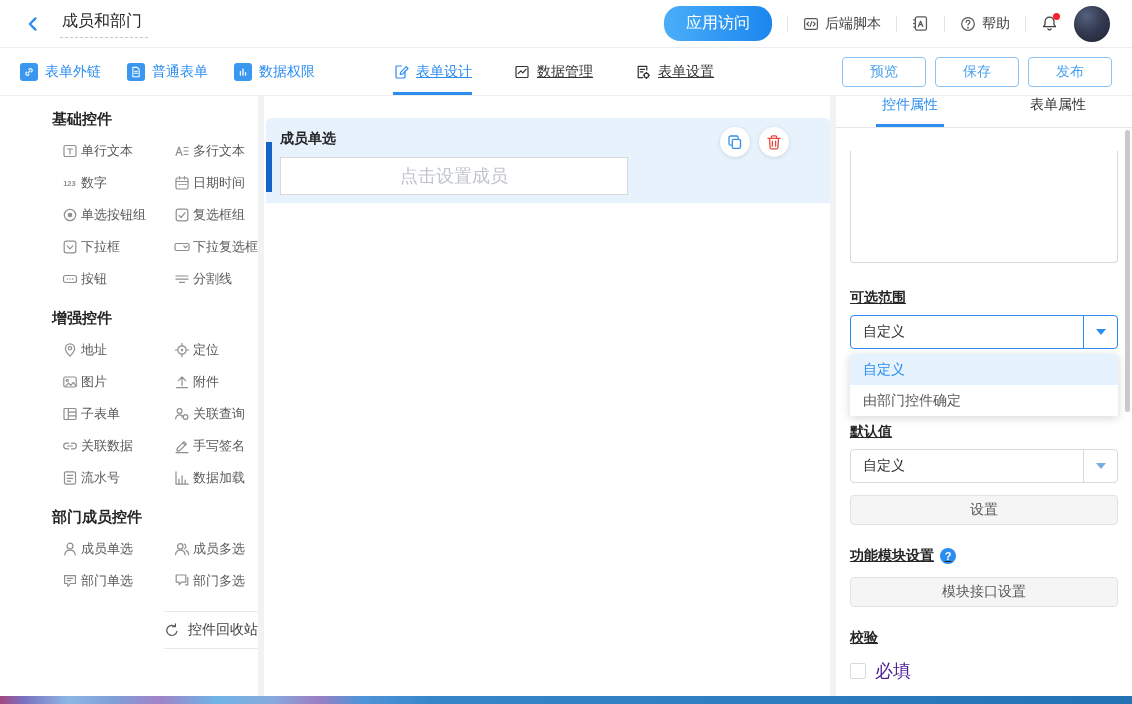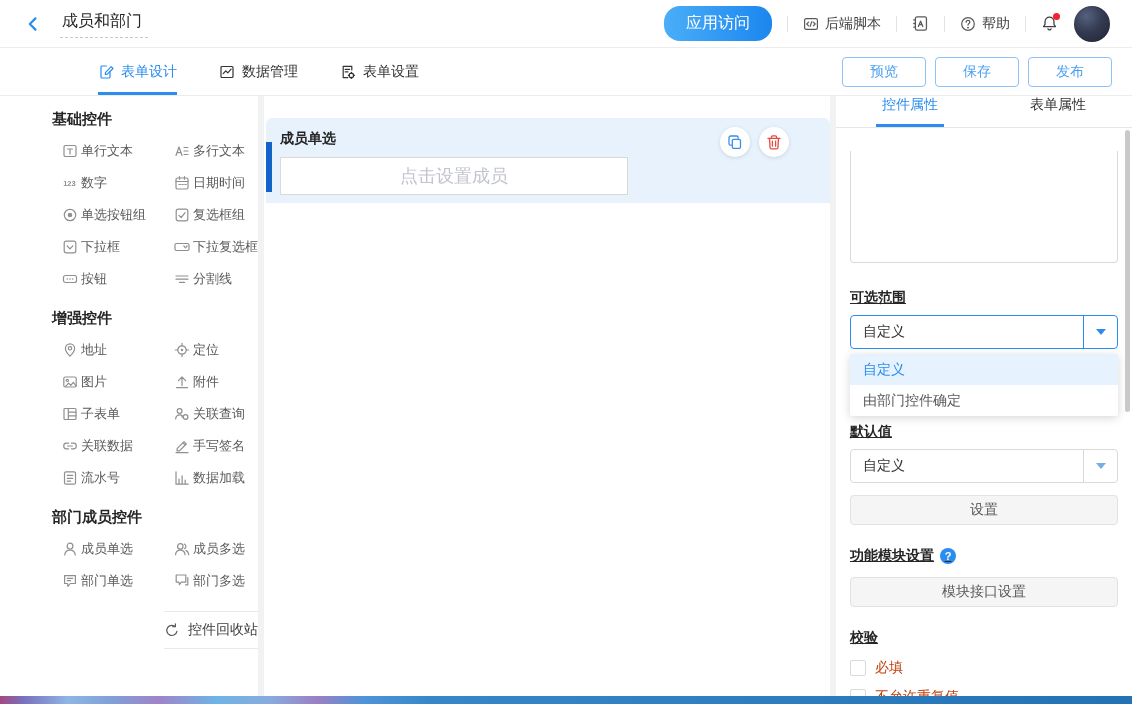--- a/index.html
+++ b/index.html
@@ -23,21 +23,21 @@
   .avatar{width:36px;height:36px;border-radius:50%;margin-left:16px;cursor:pointer;
           background:radial-gradient(circle at 35% 28%,#55617e 0%,#343b52 45%,#1f2435 100%);
           box-shadow:inset 0 0 0 1px rgba(0,0,0,.08);}
 
   
   .tbar{height:48px;display:flex;align-items:stretch;border-bottom:1px solid #ececec;background:#fff;padding:0 20px;}
   .tleft{display:flex;align-items:center;gap:26px;}
   .titem{display:flex;align-items:center;gap:7px;font-size:14px;color:var(--accent);cursor:pointer;}
   .sqic{width:18px;height:18px;border-radius:3px;background:#3a97f0;display:flex;align-items:center;justify-content:center;}
   .tabs{display:flex;margin-left:78px;gap:42px;}
-  .ttab{display:flex;align-items:center;gap:7px;font-size:14px;color:#333;cursor:pointer;border-bottom:3px solid transparent;padding-top:3px;}
+  .ttab{display:flex;align-items:center;gap:7px;font-size:14px;color:#333;cursor:pointer;border-bottom:3px solid transparent;padding-top:3px;text-decoration:underline;}
   .ttab.active{color:var(--accent);border-bottom-color:var(--accent);}
   .tacts{margin-left:auto;display:flex;align-items:center;gap:9px;}
   .obtn{width:84px;height:30px;background:#fff;border:1px solid #8cc2f6;border-radius:4px;color:#4aa0f0;font-size:14px;cursor:pointer;}
 
   
   .main{display:flex;height:600px;background:#f1f2f4;gap:6px;}
   .col{background:#fff;height:100%;}
 
   
   .side{width:258px;display:flex;flex-direction:column;align-items:flex-end;}
@@ -71,21 +71,21 @@
   .sel-val{flex:1;display:flex;align-items:center;padding-left:12px;font-size:14px;color:#333;}
   .sel-arrow{width:34px;border-left:1px solid #d9d9d9;display:flex;align-items:center;justify-content:center;}
   .sel.open .sel-arrow{border-left-color:var(--accent);}
   .tri{width:0;height:0;border-left:5px solid transparent;border-right:5px solid transparent;border-top:6px solid #74aee3;}
   .sel.open .tri{border-top-color:var(--accent);}
   .menu{margin-top:5px;background:#fff;border-radius:2px;box-shadow:0 2px 10px rgba(0,0,0,.16);overflow:hidden;}
   .opt{height:31px;display:flex;align-items:center;padding:0 13px;font-size:14px;color:#595959;cursor:pointer;}
   .opt.selected{background:#e6f2fe;color:var(--accent);}
   .gbtn{margin-top:12px;width:100%;height:30px;background:#f5f5f5;border:1px solid #e2e2e2;border-radius:4px;font-size:14px;color:#595959;cursor:pointer;}
   .help{width:16px;height:16px;border-radius:50%;background:var(--accent);color:#fff;font-size:11px;font-weight:bold;display:flex;align-items:center;justify-content:center;cursor:pointer;}
-  .cb-row{display:flex;align-items:center;gap:9px;margin-top:12px;font-size:14px;color:#c2410c;}
+  .cb-row{display:flex;align-items:center;gap:9px;margin-top:12px;font-size:18px;color:#4c1d95;}
   .cb-row + .cb-row{margin-top:11px;}
   .cb{width:16px;height:16px;border:1px solid #d9d9d9;border-radius:2px;background:#fff;cursor:pointer;flex:none;}
   .p-scroll{position:absolute;right:2px;top:34px;width:5px;height:282px;border-radius:3px;background:#c9c9c9;}
 
   .mt22{margin-top:22px;}
   
   .strip{position:absolute;left:0;bottom:0;width:100%;height:8px;
     background:linear-gradient(90deg,#a5487e 0%,#7a6fbe 2%,#8db6e4 6%,#7f9fd8 10%,#a083c8 14%,#6fb3e6 19%,#88aadd 24%,#9b7fc4 28%,#4f94d8 32%,#3787c8 38%,#2f7fc0 65%,#2272b4 100%);}
 </style>
 </head>
@@ -131,20 +131,47 @@
           <path d="M8 1.9a4.2 4.2 0 0 0-4.2 4.2v2.7L2.4 11h11.2l-1.4-2.2V6.1A4.2 4.2 0 0 0 8 1.9z"></path>
           <path d="M6.5 13a1.6 1.6 0 0 0 3 0"></path>
         </svg>
       <span class="dot"></span>
     </span>
     <span class="avatar"></span>
   </div>
 </div>
 
 <div class="tbar">
+  <div class="tleft">
+    <span class="titem">
+      <span class="sqic">
+        <svg width="12" height="12" viewBox="0 0 16 16" stroke="#fff" stroke-width="1.5">
+            <path d="M6.6 9.4l2.8-2.8M7.8 4.9l.9-.9a2.2 2.2 0 0 1 3.1 3.1l-.9.9M8.2 11.1l-.9.9a2.2 2.2 0 0 1-3.1-3.1l.9-.9"></path>
+          </svg>
+      </span>
+      <span>表单外链</span>
+    </span>
+    <span class="titem">
+      <span class="sqic">
+        <svg width="12" height="12" viewBox="0 0 16 16" stroke="#fff" stroke-width="1.4">
+            <path d="M3.8 1.8h5.8l2.6 2.6v9.8H3.8z"></path>
+            <path d="M6 7h4M6 9.6h4"></path>
+          </svg>
+      </span>
+      <span>普通表单</span>
+    </span>
+    <span class="titem">
+      <span class="sqic">
+        <svg width="12" height="12" viewBox="0 0 16 16" stroke="#fff" stroke-width="1.7">
+            <path d="M4.6 12.2V7.4M8 12.2V4.2M11.4 12.2V9"></path>
+          </svg>
+      </span>
+      <span>数据权限</span>
+    </span>
+  </div>
 
   <div class="tabs">
     <span class="ttab active">
       <svg width="16" height="16" viewBox="0 0 16 16" stroke="currentColor" stroke-width="1.2">
           <path d="M12 7.5V13a1 1 0 0 1-1 1H4a1 1 0 0 1-1-1V3a1 1 0 0 1 1-1h4.5"></path>
           <path d="M7.3 10.4l.3-2.1 5.6-5.6 1.8 1.8-5.6 5.6z"></path>
         </svg>
       <span>表单设计</span>
     </span>
     <span class="ttab">

